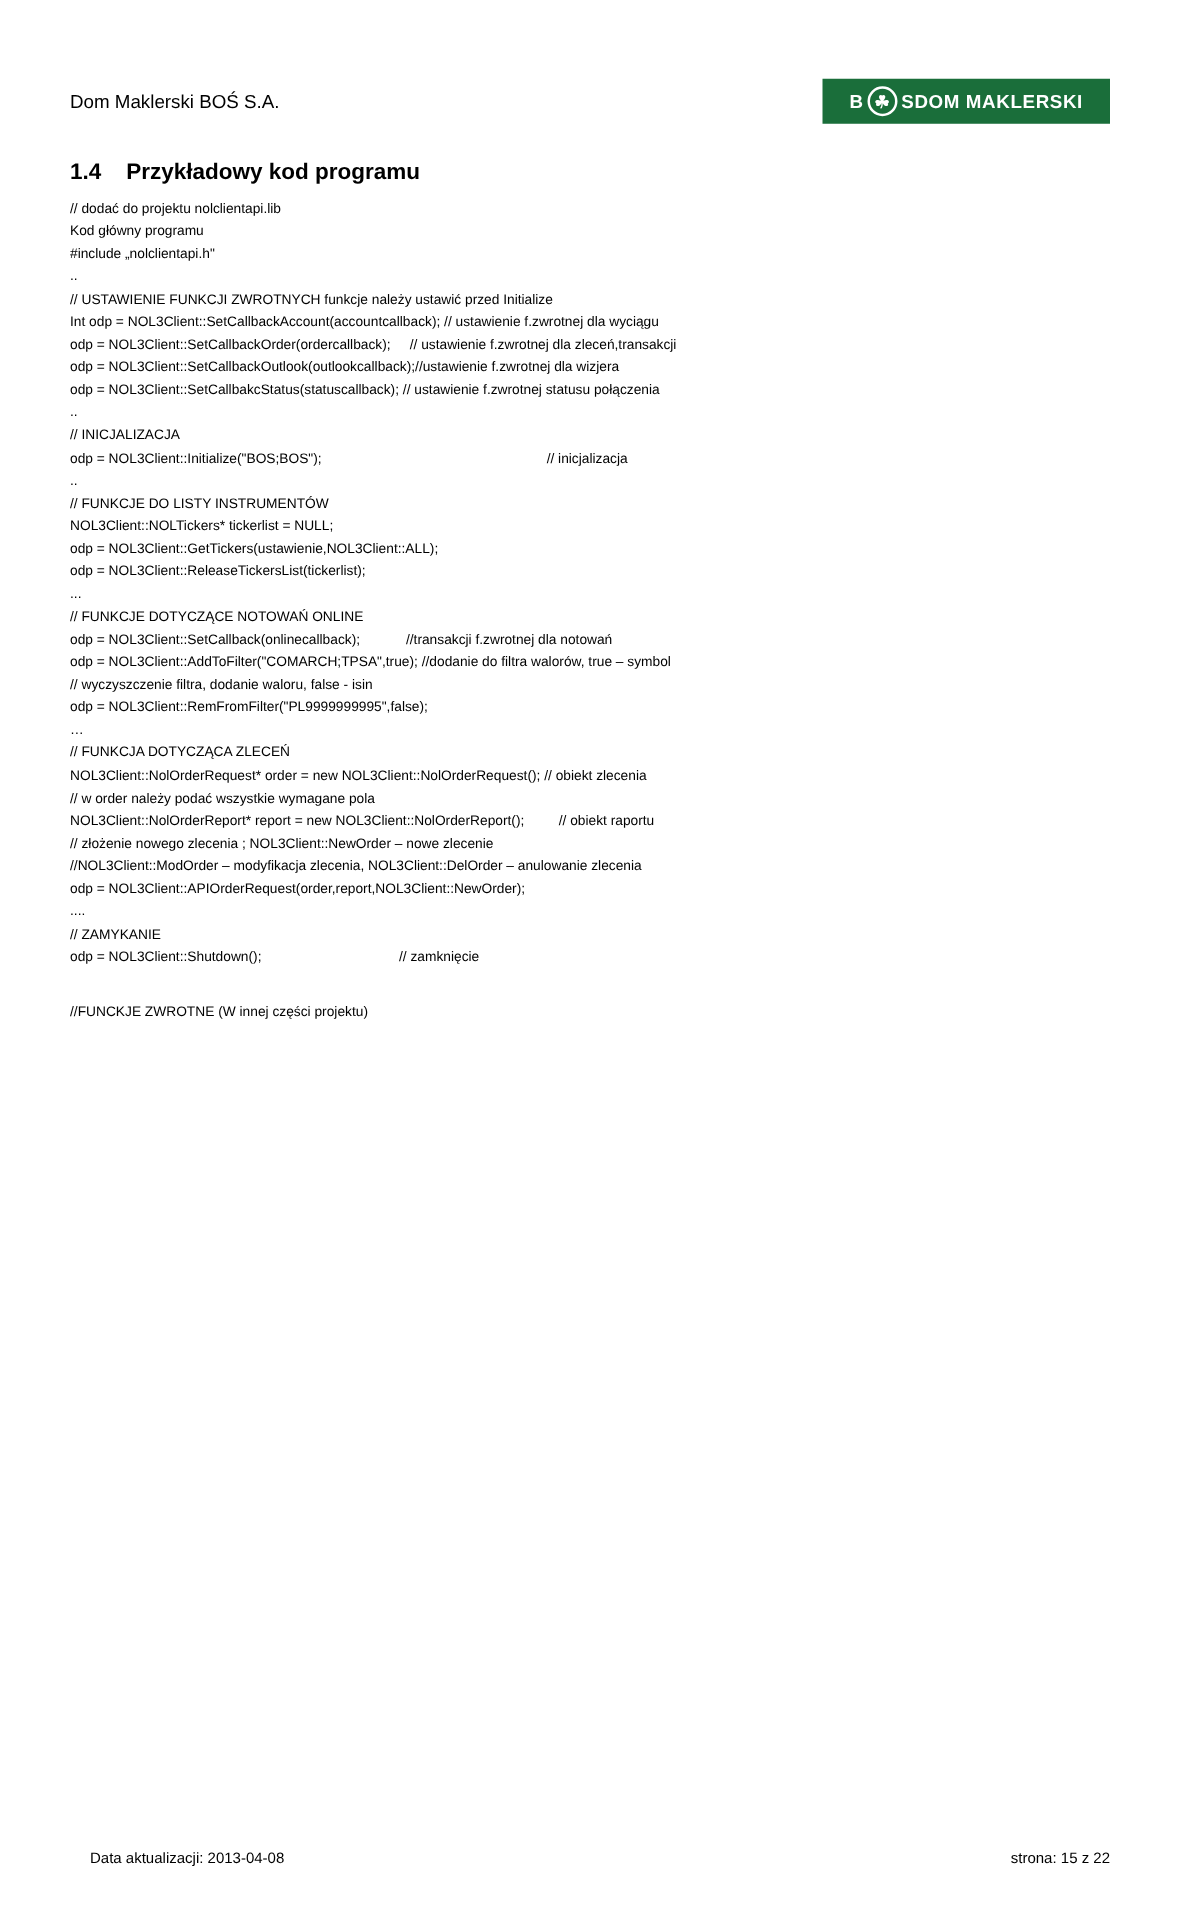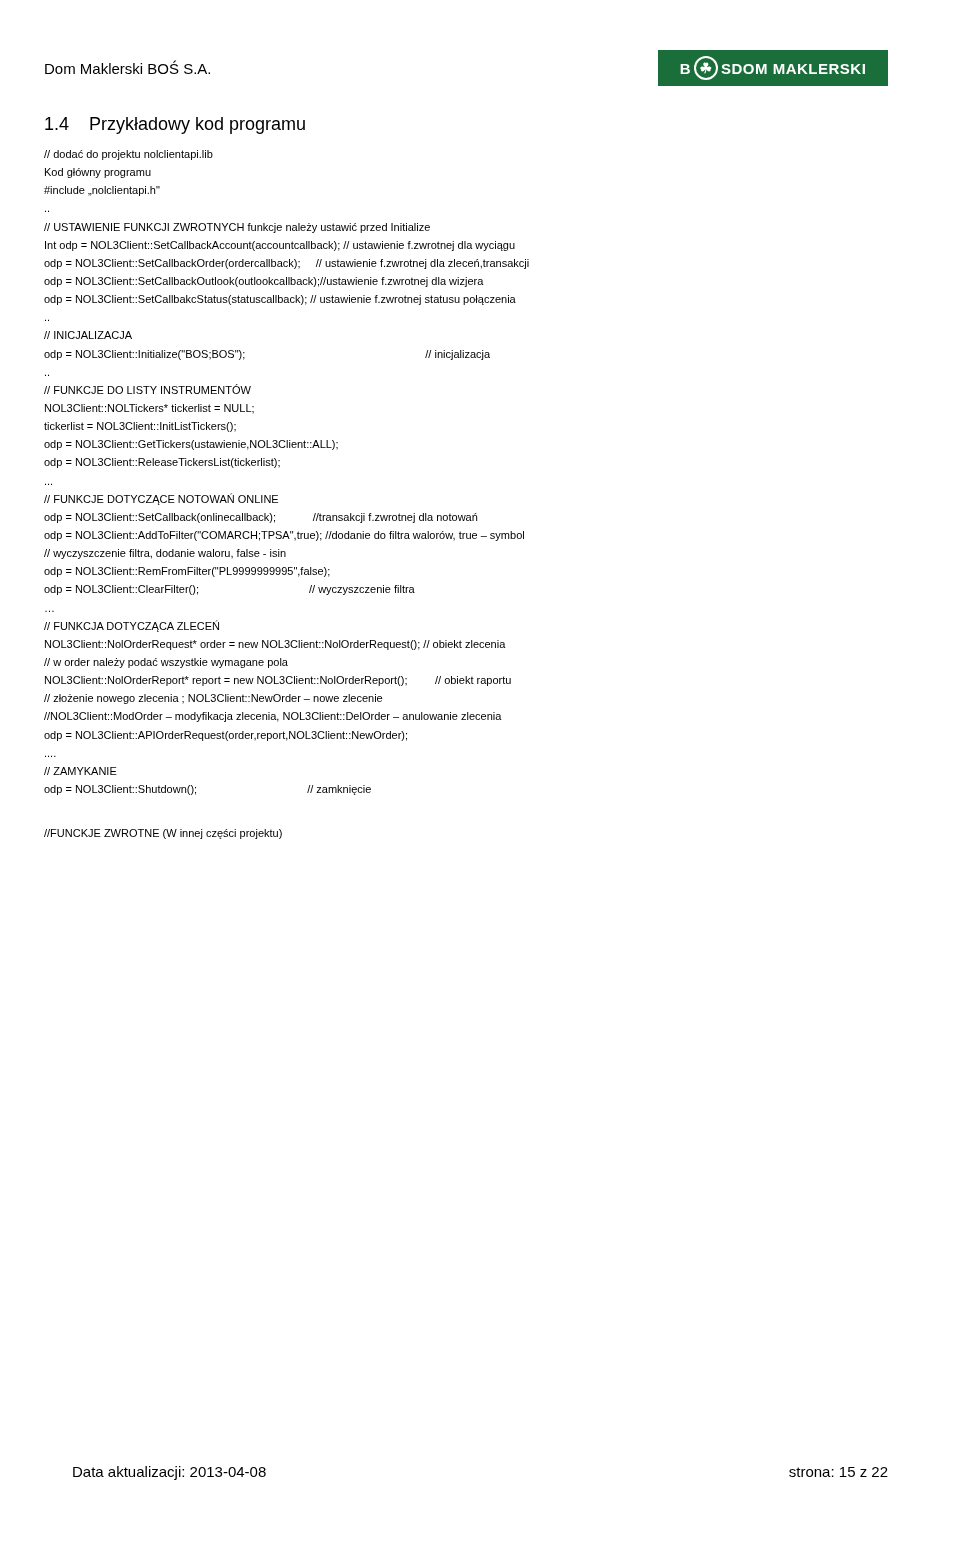--- a/index.html
+++ b/index.html
@@ -5,24 +5,25 @@
   body {
     margin: 0;
     padding: 0;
     background: #fff;
     font-family: Arial, Helvetica, sans-serif;
     color: #000;
     width: 960px;
     position: relative;
   }
   .page {
-    padding: 50px 72px 40px 44px;
+    padding: 50px 72px 40px 56px;
     box-sizing: border-box;
     min-height: 1500px;
     position: relative;
+    margin-top: 13px;
   }
   .header-row {
     display: flex;
     justify-content: space-between;
     align-items: center;
     margin-bottom: 28px;
   }
   .header-left {
     font-size: 15px;
   }
@@ -47,42 +48,42 @@
     align-items: center;
     justify-content: center;
     margin: 0 3px;
     font-size: 14px;
     font-weight: bold;
     background: #1a6e3a;
     color: #fff;
   }
   h2.section-title {
     font-size: 18px;
-    font-weight: normal;
+    font-weight: bold;
     margin: 0 0 10px 0;
     font-family: Arial, sans-serif;
   }
   h2.section-title .num {
     margin-right: 20px;
   }
   .code-body {
     font-size: 11px;
     line-height: 1.65;
     white-space: normal;
   }
   .code-body div {
     min-height: 1em;
   }
   .blank {
     height: 26px;
   }
   .footer {
     display: flex;
     justify-content: space-between;
-    font-size: 15px;
+    font-size: 12px;
     position: absolute;
     left: 72px;
     right: 72px;
     bottom: 20px;
   }
   .tab2 { display:inline-block; width: 180px; }
   .tab1 { display:inline-block; width: 110px; }
 </style>
 </head>
 <body>
@@ -111,30 +112,28 @@
     <div>Int odp = NOL3Client::SetCallbackAccount(accountcallback); // ustawienie f.zwrotnej dla wyciągu</div>
     <div><span>odp = NOL3Client::SetCallbackOrder(ordercallback);</span>&nbsp;&nbsp;&nbsp;&nbsp;&nbsp;<span>// ustawienie f.zwrotnej dla zleceń,transakcji</span></div>
     <div>odp = NOL3Client::SetCallbackOutlook(outlookcallback);//ustawienie f.zwrotnej dla wizjera</div>
     <div>odp = NOL3Client::SetCallbakcStatus(statuscallback);   // ustawienie f.zwrotnej statusu połączenia</div>
     <div>..</div>
     <div>// INICJALIZACJA</div>
     <div><span>odp = NOL3Client::Initialize("BOS;BOS");</span><span class="tab2"></span><span>// inicjalizacja</span></div>
     <div>..</div>
     <div>// FUNKCJE DO LISTY INSTRUMENTÓW</div>
     <div>NOL3Client::NOLTickers* tickerlist = NULL;</div>
-    <div>tickerlist = NOL3Client::InitListTickers();</div>
     <div>odp = NOL3Client::GetTickers(ustawienie,NOL3Client::ALL);</div>
     <div>odp = NOL3Client::ReleaseTickersList(tickerlist);</div>
     <div>...</div>
     <div>// FUNKCJE DOTYCZĄCE NOTOWAŃ ONLINE</div>
     <div><span>odp = NOL3Client::SetCallback(onlinecallback);</span>&nbsp;&nbsp;&nbsp;&nbsp;&nbsp;&nbsp;&nbsp;&nbsp;&nbsp;&nbsp;&nbsp;&nbsp;<span>//transakcji f.zwrotnej dla notowań</span></div>
     <div>odp = NOL3Client::AddToFilter("COMARCH;TPSA",true); //dodanie do filtra walorów, true – symbol</div>
     <div>// wyczyszczenie filtra, dodanie waloru, false - isin</div>
     <div>odp  = NOL3Client::RemFromFilter("PL9999999995",false);</div>
-    <div><span>odp = NOL3Client::ClearFilter();</span><span class="tab1"></span><span>// wyczyszczenie filtra</span></div>
     <div>…</div>
     <div>// FUNKCJA DOTYCZĄCA ZLECEŃ</div>
     <div> NOL3Client::NolOrderRequest* order = new NOL3Client::NolOrderRequest(); // obiekt zlecenia</div>
     <div>// w order należy podać wszystkie wymagane pola</div>
     <div><span>NOL3Client::NolOrderReport* report = new NOL3Client::NolOrderReport();</span>&nbsp;&nbsp;&nbsp;&nbsp;&nbsp;&nbsp;&nbsp;&nbsp;&nbsp;<span>// obiekt raportu</span></div>
     <div>// złożenie nowego zlecenia ; NOL3Client::NewOrder – nowe zlecenie</div>
     <div>//NOL3Client::ModOrder – modyfikacja zlecenia, NOL3Client::DelOrder – anulowanie zlecenia</div>
     <div>odp = NOL3Client::APIOrderRequest(order,report,NOL3Client::NewOrder);</div>
     <div>....</div>
     <div>// ZAMYKANIE</div>

